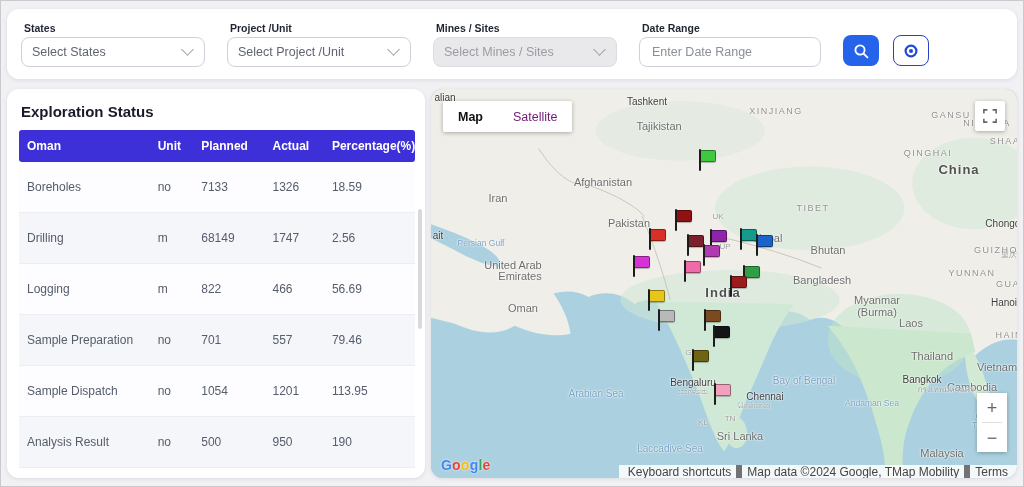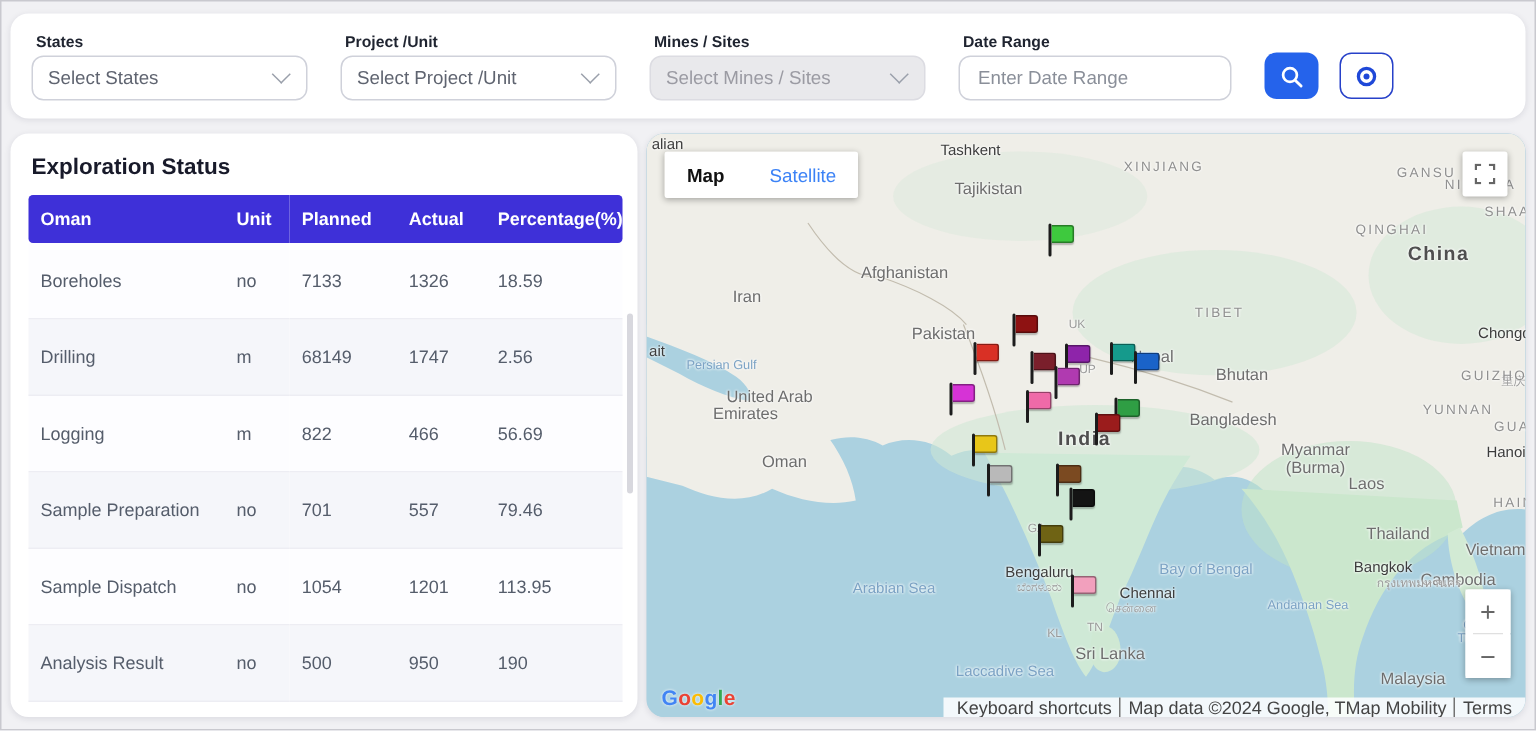--- a/index.html
+++ b/index.html
@@ -83,34 +83,34 @@
   .maplabel.water-sm{font-size:8.5px;color:#7ba2c4;}
 
   .flag{position:absolute;width:18px;height:22px;transform:translate(-2px,-20px);}
   .flag::before{content:"";position:absolute;left:0;top:0;width:2px;height:22px;background:#1c1c1c;border-radius:1px;}
   .flag::after{content:"";position:absolute;left:2px;top:1px;width:14px;height:10px;
     background:var(--c,#333);border:1px solid rgba(0,0,0,.38);border-left:none;border-radius:0 2px 2px 0;
     box-shadow:0 1px 1px rgba(0,0,0,.25);}
 
   .map-type{position:absolute;top:12px;left:12px;display:flex;box-shadow:0 1px 4px rgba(0,0,0,.3);border-radius:2px;overflow:hidden;}
   .mt-btn{height:31px;padding:0 15px;background:#fff;border:none;font-size:12.5px;cursor:pointer;
-    font-family:"Liberation Sans",sans-serif;color:#3b82f6;}
+    font-family:"Liberation Sans",sans-serif;color:#701a75;}
   .mt-btn.active{font-weight:700;color:#111;}
   .fullscreen{position:absolute;top:12px;right:12px;width:30px;height:30px;background:#fff;border:none;
     border-radius:2px;box-shadow:0 1px 4px rgba(0,0,0,.3);display:flex;align-items:center;justify-content:center;cursor:pointer;}
   .zoomctl{position:absolute;right:10px;bottom:26px;width:30px;background:#fff;border-radius:2px;
     box-shadow:0 1px 4px rgba(0,0,0,.3);display:flex;flex-direction:column;align-items:center;}
   .zoomctl button{width:30px;height:29px;border:none;background:#fff;font-size:18px;color:#666;cursor:pointer;
     font-family:"Liberation Sans",sans-serif;line-height:1;padding:0;}
   .zsep{width:20px;height:1px;background:#e0e0e0;}
   .glogo{position:absolute;left:10px;bottom:5px;font-size:14px;font-weight:700;letter-spacing:.2px;cursor:pointer;
     text-shadow:0 0 2px #fff;}
   .attrib{position:absolute;right:0;bottom:0;height:13px;display:flex;align-items:center;gap:0;
     background:rgba(255,255,255,.85);font-size:12px;color:#444;padding:0 4px;}
-  .attrib span{padding:0 5px;border-left:1px solid #737373;}
+  .attrib span{padding:0 5px;border-left:6px solid #737373;}
   .attrib span:first-child{border-left:none;cursor:pointer;}
   .attrib span[data-name="terms-link"]{cursor:pointer;}
 </style>
 </head>
 <body>
 
 <div class="page" data-name="dashboard-page">
 
   <div class="filter-card" data-name="filter-bar">
 
@@ -293,21 +293,21 @@
         <span class="maplabel region-sm" data-name="map-label" style="left: 287px; top: 127px;">UK</span>
         <span class="maplabel city" data-name="map-label" style="left: 573px; top: 134px;">Chongqi</span>
         <span class="maplabel region-sm" data-name="map-label" style="left: 578px; top: 145px; margin-top: 20px;">重庆</span>
         <span class="maplabel city" data-name="map-label" style="left: 7px; top: 146px;">ait</span>
         <span class="maplabel water-sm" data-name="map-label" style="left: 50px; top: 154px;">Persian Gulf</span>
         <span class="maplabel country" data-name="map-label" style="left: 337px; top: 149px;">Nepal</span>
         <span class="maplabel region-sm" data-name="map-label" style="left: 294px; top: 157px;">UP</span>
         <span class="maplabel country" data-name="map-label" style="left: 397px; top: 161px;">Bhutan</span>
         <span class="maplabel region" data-name="map-label" style="left: 569px; top: 161px;">GUIZHOU</span>
         <span class="maplabel country" data-name="map-label" style="left: 82px; top: 176px;">United Arab</span>
-        <span class="maplabel country" data-name="map-label" style="left: 66px; top: 187px; text-align: right;">Emirates</span>
+        <span class="maplabel country" data-name="map-label" style="left: 89px; top: 187px; text-align: right;">Emirates</span>
         <span class="maplabel region" data-name="map-label" style="left: 541px; top: 184px;">YUNNAN</span>
         <span class="maplabel country" data-name="map-label" style="left: 391px; top: 191px;">Bangladesh</span>
         <span class="maplabel region" data-name="map-label" style="left: 581px; top: 195px;">GUAN</span>
         <span class="maplabel country-lg" data-name="map-label" style="left: 292px; top: 203px;">India</span>
         <span class="maplabel country" data-name="map-label" style="left: 446px; top: 211px;">Myanmar</span>
         <span class="maplabel city" data-name="map-label" style="left: 573px; top: 213px;">Hanoi</span>
         <span class="maplabel country" data-name="map-label" style="left: 92px; top: 219px;">Oman</span>
         <span class="maplabel country" data-name="map-label" style="left: 446px; top: 223px;">(Burma)</span>
         <span class="maplabel country" data-name="map-label" style="left: 480px; top: 234px;">Laos</span>
         <span class="maplabel region" data-name="map-label" style="left: 582px; top: 246px;">HAINA</span>

